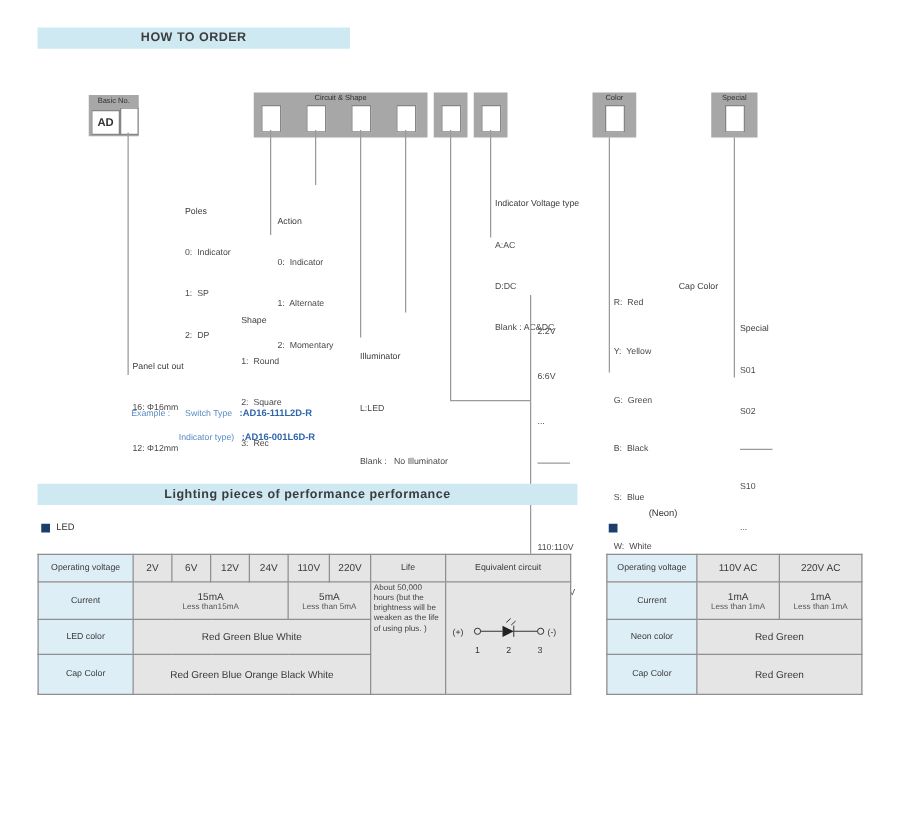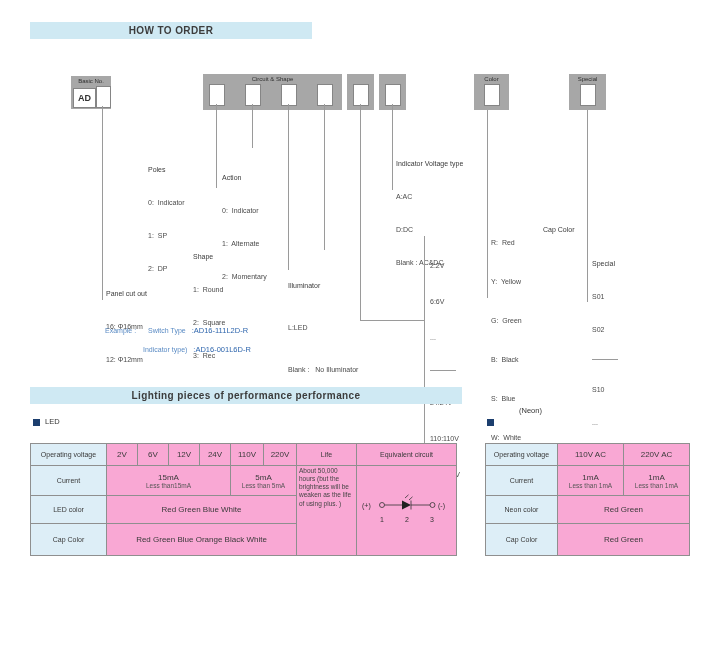--- a/index.html
+++ b/index.html
@@ -14,40 +14,40 @@
   .gbox{position:absolute;background:var(--box-gray)}
   .gbox-label{position:absolute;top:2px;left:0;right:0;text-align:center;font-size:6px;color:#2f2f2f;white-space:nowrap}
   .wbox{position:absolute;background:#fff;border:1px solid #858585;display:flex;align-items:center;justify-content:center}
   .vline,.hline{position:absolute;background:var(--line-gray)}
   .vline{width:1px}.hline{height:1px}
   .lgroup{position:absolute;font-size:7px;color:#4a4a4a;line-height:11px;white-space:pre}
   .lg-title{color:#3a3a3a}
   .bordered{border-left:1px solid var(--line-gray);padding-left:5px;line-height:12px;min-height:84px}
   .divider{height:1px;background:var(--line-gray);margin:2px 0;width:26px}
   .ex{position:absolute;font-size:7px;color:var(--label-blue);white-space:nowrap}
-  .ex .ex-code{color:var(--code-blue);font-weight:normal;margin-left:4px;font-size:7.5px}
+  .ex .ex-code{color:var(--code-blue);font-weight:bold;margin-left:4px;font-size:7.5px}
   .ex .gap{margin-left:10px}
   .bullet{position:absolute;width:7px;height:7px;background:var(--accent-navy)}
   .sec-label{position:absolute;font-size:7.5px;color:#333}
   table.spec{position:absolute;border-collapse:collapse;table-layout:fixed;font-size:8px;
-             color:#3a3a3a;text-align:center;background:#f9a8d4}
+             color:#3a3a3a;text-align:center;background:#e5e5e5}
   table.spec td{border:1px solid #8f8f8f;padding:1px 2px;overflow:hidden}
   table.spec td.hd{background:var(--table-header-bg);font-size:7px}
   .cur-main{font-size:8px}
   .cur-sub{font-size:6.5px;color:#555}
   td.life{font-size:6.5px;text-align:left;vertical-align:top;padding:2px;line-height:1.25;color:#444}
   .ctext{font-size:7px;fill:#333}
   .cstroke{fill:none;stroke:#333;stroke-width:.8}
 </style>
 </head>
 <body>
 
 <div>
 
-  <div class="bar" style="left:30px;top:22px;width:282px">
+  <div class="bar" style="left:30px;top:22px;width:250px">
     <span>HOW TO ORDER</span>
   </div>
 
   <div class="gbox" style="left:71px;top:76px;width:40px;height:33px">
     <span class="gbox-label">Basic No.</span>
   </div>
   <div class="wbox" style="left:73px;top:88px;width:21px;height:18px;font-weight:bold;font-size:9px">
     <span>AD</span>
   </div>
   <div class="wbox" style="left:96px;top:86px;width:13px;height:20px"></div>

